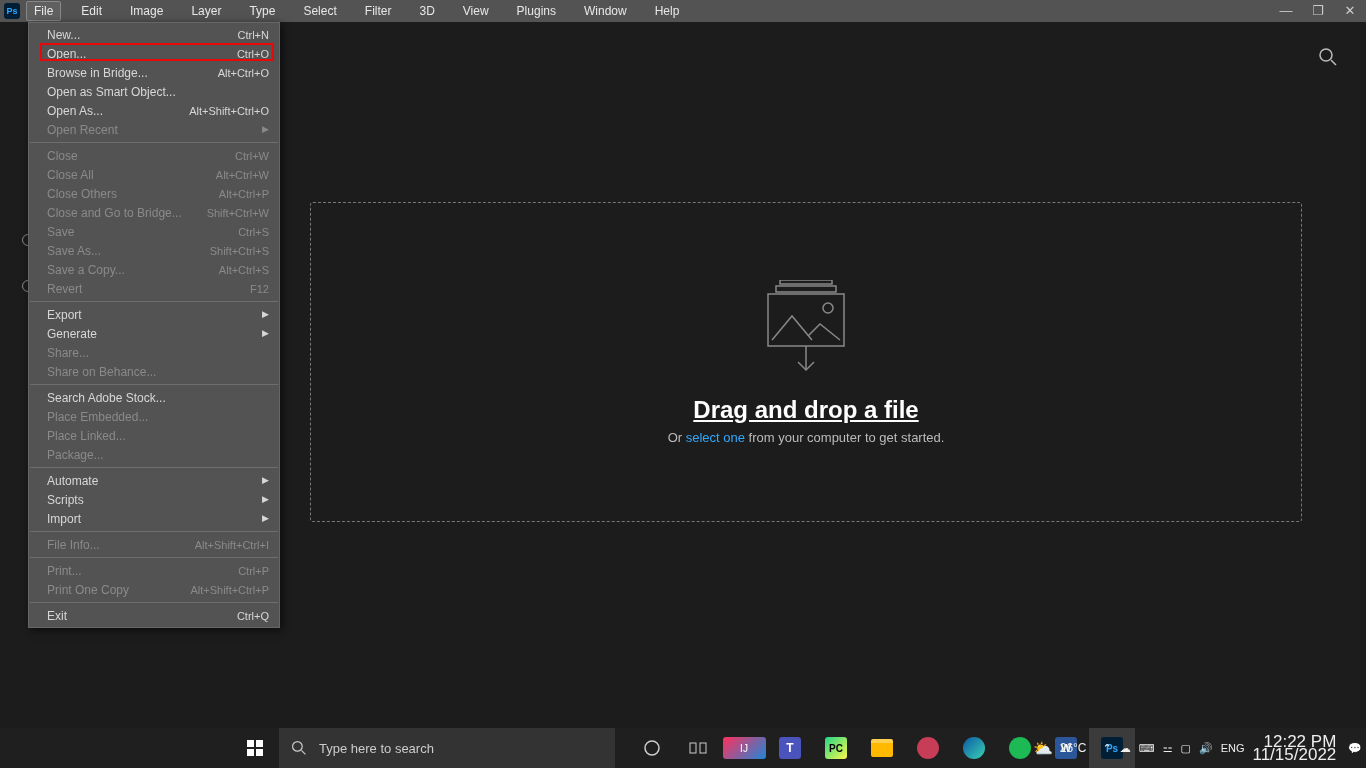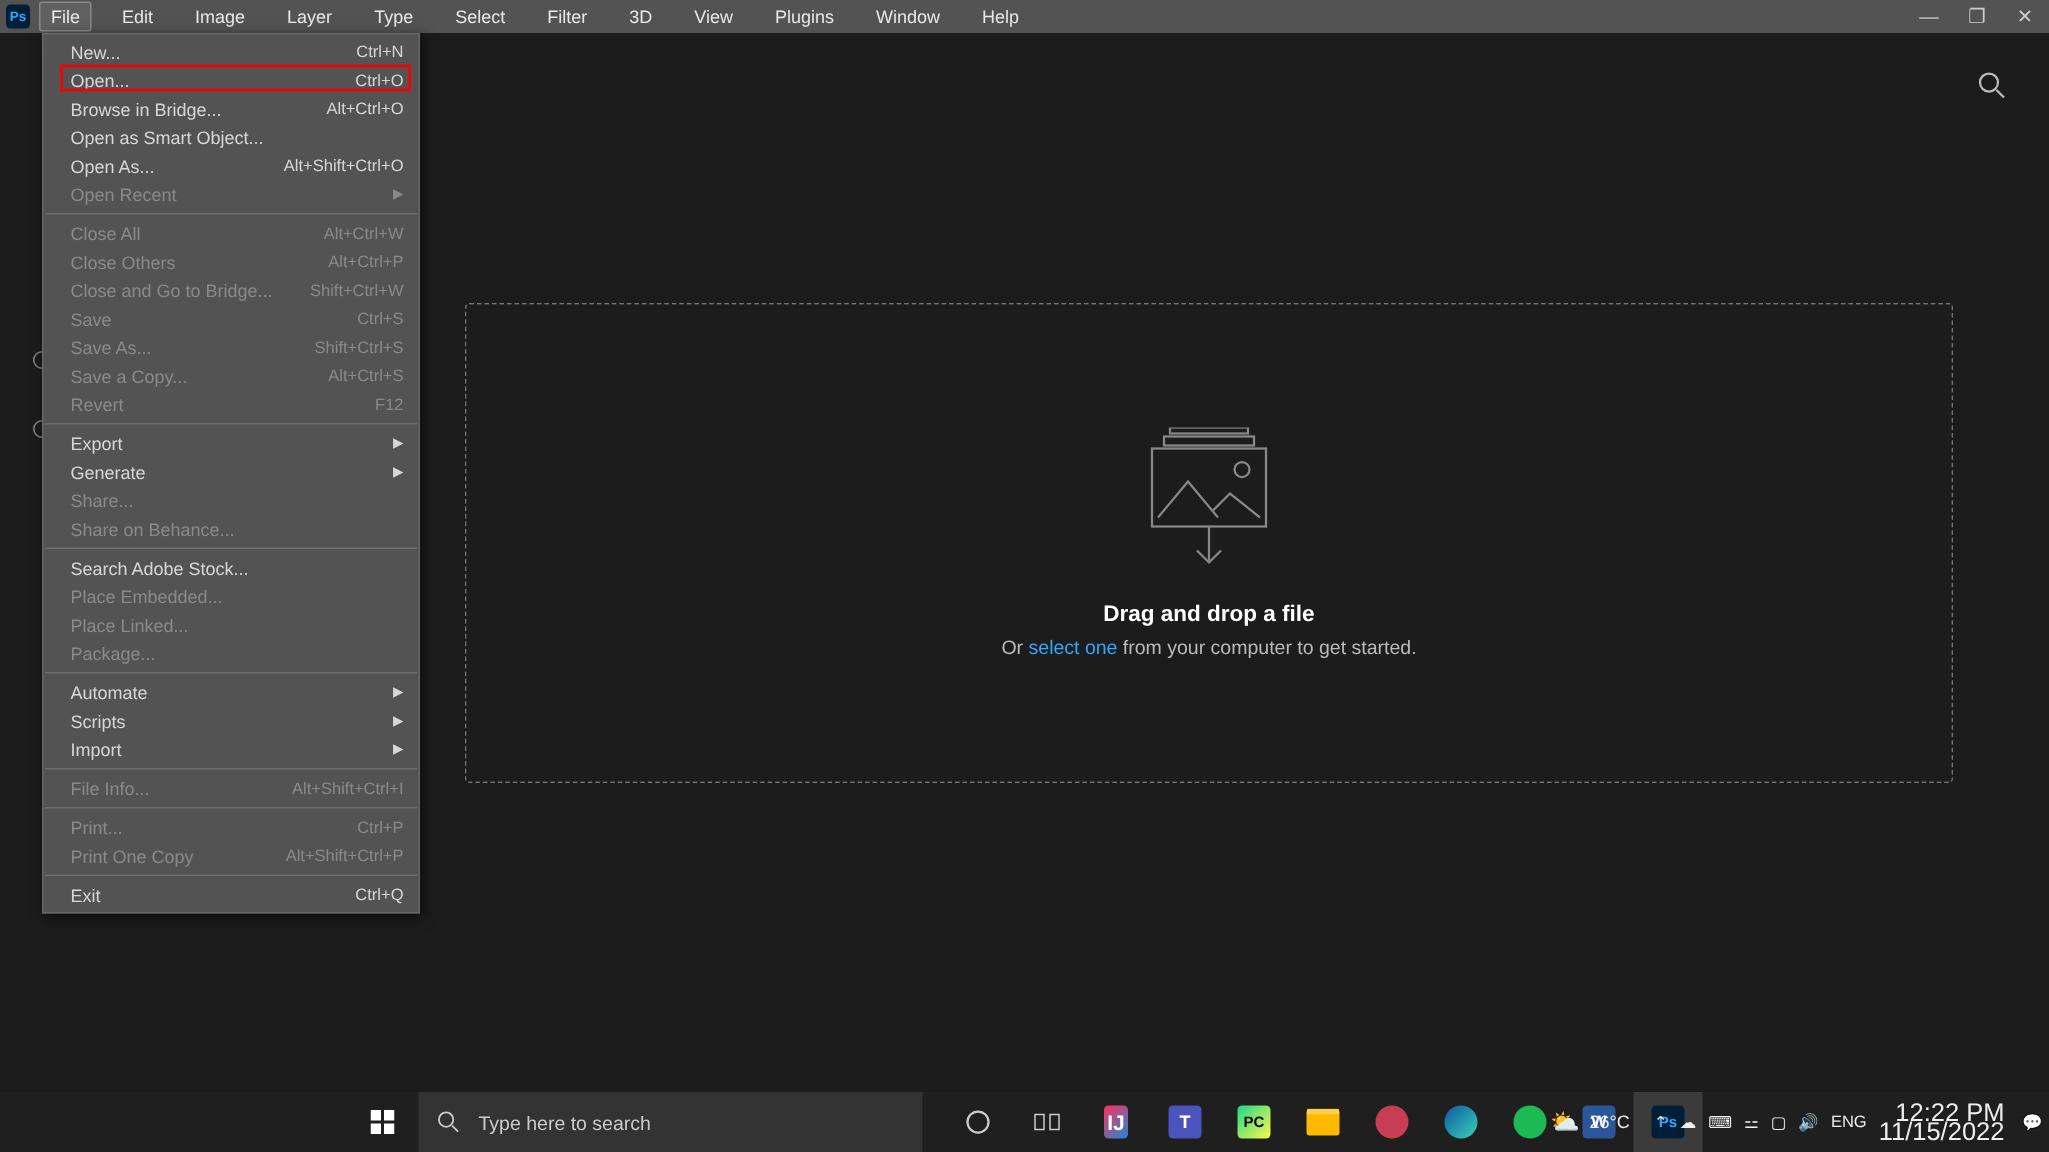--- a/index.html
+++ b/index.html
@@ -27,21 +27,21 @@
   .ditem .sub-arrow { position:absolute; right:10px; top:4px; font-size:9px; }
   .dsep { height:1px; background:#6e6e6e; margin:3px 1px; }
   .highlight { position:absolute; left:40px; top:43px; width:234px; height:18px; border:2px solid #e80808; z-index:60; pointer-events:none; }
 
   
   .workspace { position:absolute; left:0; top:22px; right:0; bottom:40px; background:#1c1c1c; }
 
   
   .droparea { position:absolute; left:310px; top:180px; width:992px; height:320px; border:1px dashed #777; border-radius:3px; display:flex; flex-direction:column; align-items:center; justify-content:center; color:#fff; }
   .droparea svg { margin-bottom:20px; }
-  .droparea .big { font-size:15px; font-weight:600; margin-bottom:6px; }
+  .droparea .big { font-size:24px; font-weight:600; margin-bottom:6px;text-decoration:underline; }
   .droparea .sub { font-size:13px; color:#bbb; }
   .droparea .sub a { color:#31a8ff; }
 
   
   .side-circle { position:absolute; left:22px; width:12px; height:12px; border:1px solid #888; border-radius:50%; }
   .side-circle.c1 { top:212px; }
   .side-circle.c2 { top:258px; }
 
   
   .taskbar { position:absolute; left:0; bottom:0; width:1366px; height:40px; background:#1f1f1f; display:flex; align-items:center; color:#fff; font-size:13px;justify-content:center; }
@@ -133,20 +133,24 @@
       <div class="ditem">
         <span class="lbl">Open As...</span>
         <span class="sc">Alt+Shift+Ctrl+O</span>
       </div>
       <div class="ditem disabled">
         <span class="lbl">Open Recent</span>
         <span class="sub-arrow">▶</span>
       </div>
       <div class="dsep"></div>
       <div class="ditem disabled">
+        <span class="lbl">Close</span>
+        <span class="sc">Ctrl+W</span>
+      </div>
+      <div class="ditem disabled">
         <span class="lbl">Close All</span>
         <span class="sc">Alt+Ctrl+W</span>
       </div>
       <div class="ditem disabled">
         <span class="lbl">Close Others</span>
         <span class="sc">Alt+Ctrl+P</span>
       </div>
       <div class="ditem disabled">
         <span class="lbl">Close and Go to Bridge...</span>
         <span class="sc">Shift+Ctrl+W</span>
@@ -252,21 +256,21 @@
             <circle cx="9" cy="9" r="7" stroke="#ccc" stroke-width="1.5" fill="none"></circle>
           </svg>
         </div>
       <div class="tb-ic">
           <svg width="18" height="18">
             <rect x="1" y="4" width="6" height="10" stroke="#ccc" fill="none"></rect>
             <rect x="11" y="4" width="6" height="10" stroke="#ccc" fill="none"></rect>
           </svg>
         </div>
       <div class="tb-ic">
-          <span style="width:16px;height:22px;background:linear-gradient(135deg,#fe315d,#2086d7);border-radius:3px;display:flex;align-items:center;justify-content:center;color:#fff;font-size:14px;font-weight:bold">IJ</span>
+          <span style="width:43px;height:22px;background:linear-gradient(135deg,#fe315d,#2086d7);border-radius:3px;display:flex;align-items:center;justify-content:center;color:#fff;font-size:10px;font-weight:normal">IJ</span>
         </div>
       <div class="tb-ic">
           <span style="width:22px;height:22px;background:#4b53bc;border-radius:3px;display:flex;align-items:center;justify-content:center;color:#fff;font-size:12px;font-weight:bold">T</span>
         </div>
       <div class="tb-ic">
           <span style="width:22px;height:22px;background:linear-gradient(135deg,#21d789,#fcf84a);border-radius:3px;display:flex;align-items:center;justify-content:center;color:#000;font-size:10px;font-weight:bold">PC</span>
         </div>
       <div class="tb-ic">
           <span style="width:22px;height:18px;background:#ffb900;border-radius:2px;border-top:4px solid #ffd050"></span>
         </div>

